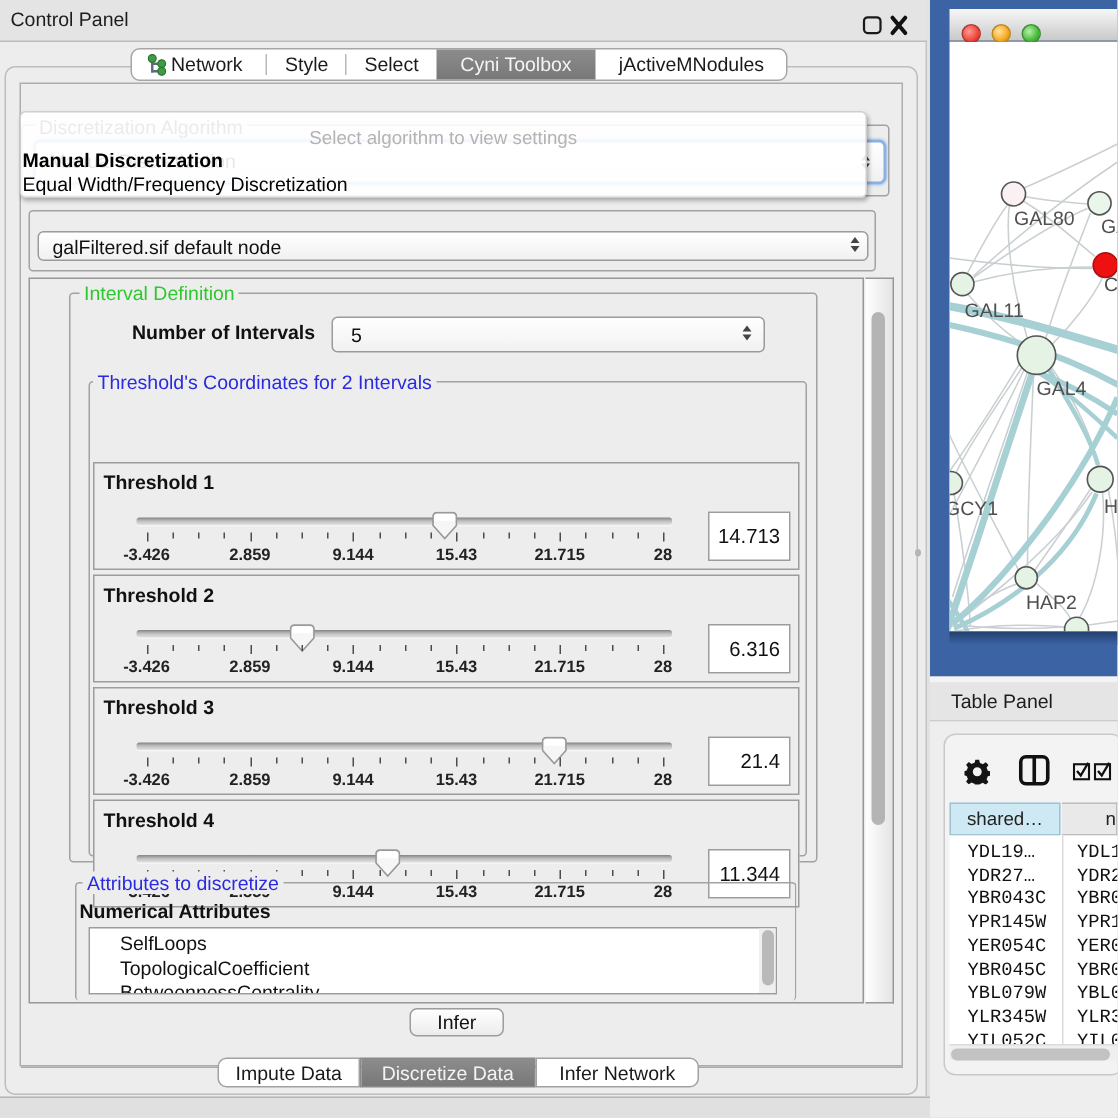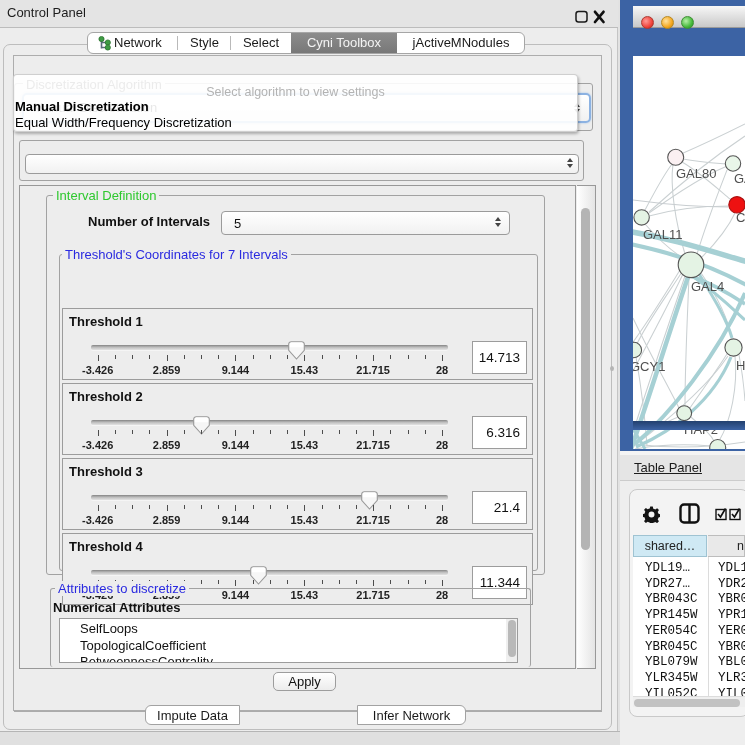--- a/index.html
+++ b/index.html
@@ -35,23 +35,23 @@
 .tick { position:absolute; width:1px; height:4px; background:#4d4d4d; top:0; }
 .tick.maj { height:6px; }
 .tlab { position:absolute; top:9px; font-size:11px; font-weight:bold; color:#222; transform:translateX(-50%); }
 .vbox { position:absolute; left:409px; top:32px; width:55px; height:33px; background:#fff; border:1px solid #9c9c9c; font-size:13.5px; color:#111; text-align:right; line-height:31px; padding-right:6px; }
 
 .btab { position:absolute; top:705px; height:20px; line-height:19px; font-size:13px; text-align:center; background:#fff; border:1px solid #a2a2a2; color:#1a1a1a; }
 
 #netframe { left:620px; top:0; width:125px; height:451px; background:#3c63a4; }
 #nettitle { left:633px; top:6px; width:112px; height:22px; background:linear-gradient(#f7f7f7,#c9c9c9); border-bottom:1px solid #9a9a9a; }
 .light { position:absolute; top:10px; width:13px; height:13px; border-radius:50%; }
-#netcanvas { left:633px; top:28px; width:112px; height:393px; background:#fff; overflow:hidden;margin-top:28px; }
+#netcanvas { left:633px; top:28px; width:112px; height:393px; background:#fff; overflow:hidden; }
 #tpbar { left:620px; top:455px; width:125px; height:26px; background:#e5e5e5; border-bottom:1px solid #cccccc; }
-#tpbar .t { position:absolute; left:14px; line-height:25px; font-size:13px; color:#1c1c1c;text-decoration:underline; }
+#tpbar .t { position:absolute; left:14px; line-height:25px; font-size:13px; color:#1c1c1c; }
 #tbwrap { left:620px; top:481px; width:125px; height:264px; background:#eeeeee; }
 #tbpanel { left:9px; top:8px; width:120px; height:228px; background:#f3f3f3; border:1px solid #c9c9c9; border-radius:8px; }
 #thead1 { left:13px; top:54px; width:74px; height:22px; background:#cfe9f4; border:1px solid #9fc3d2; font-size:12.5px; color:#222; text-align:center; line-height:21px; }
 #thead2 { left:88px; top:54px; width:37px; height:22px; background:#e9e9e9; border:1px solid #bdbdbd; border-left:none; font-size:12.5px; color:#222; line-height:21px; }
 #tbody { left:13px; top:76px; width:112px; height:139px; background:#fff; font-size:12.5px; color:#111; overflow:hidden;font-family:Liberation Mono, monospace; }
 #tbody .r { position:absolute; left:12px; white-space:nowrap; }
 #tbody .c2 { position:absolute; left:85px; white-space:nowrap; }
 #hscroll { left:13px; top:215px; width:112px; height:11px; background:#efefef; border-top:1px solid #dcdcdc; }
 #hscroll .th { position:absolute; left:1px; top:1.5px; width:106px; height:8px; background:#c2c2c2; border-radius:4px; }
 </style>
@@ -101,20 +101,21 @@
 
   <div class="abs" style="left:13px;top:74px;width:565px;height:58px;background:rgba(255,255,255,0.9);border:1px solid rgba(187,187,187,0.7);border-radius:4px;box-shadow:1px 2px 3px rgba(0,0,0,0.28);">
     <div style="position:absolute;left:0;right:0;top:10px;text-align:center;font-size:12.5px;color:#b3b3b3;">Select algorithm to view settings</div>
     <div style="position:absolute;left:1px;top:24px;font-size:13px;font-weight:bold;color:#000;">Manual Discretization</div>
     <div style="position:absolute;left:1px;top:40px;font-size:13px;color:#000;">Equal Width/Frequency Discretization</div>
   </div>
 
   <div class="abs group" style="left:19px;top:140px;width:565px;height:41px;"></div>
   <div class="gtitle abs" style="left:24px;top:133px;color:#701a75;margin-top:24px;">Table Data</div>
   <div class="abs combo" style="left:25px;top:154px;width:554px;height:20px;">
+    <span class="txt" style="line-height:19px;">galFiltered.sif default node</span>
     <span class="arr" style="right:5px;top:3px;">
         <span class="up"></span>
         <span class="dn"></span>
       </span>
   </div>
 
   <div class="abs" style="left:19px;top:185px;width:557px;height:484px;border:1px solid #989898;background:#ededed;"></div>
   <div class="abs" style="left:577px;top:185px;width:19px;height:484px;background:linear-gradient(to right,#ffffff,#e4e4e4);border:1px solid #989898;border-left:none;"></div>
   <div class="abs" style="left:581px;top:208px;width:9px;height:342px;background:#b4b4b4;border-radius:5px;"></div>
 
@@ -123,21 +124,21 @@
   <div class="abs" style="left:88px;top:214px;font-size:13px;font-weight:bold;color:#111;">Number of Intervals</div>
   <div class="abs combo" style="left:221px;top:211px;width:289px;height:24px;">
     <span class="txt" style="left:12px;line-height:23px;">5</span>
     <span class="arr" style="right:8px;top:5px;">
         <span class="up"></span>
         <span class="dn"></span>
       </span>
   </div>
 
   <div class="abs group" style="left:59px;top:254px;width:479px;height:317px;"></div>
-  <div class="gtitle abs" style="left:62px;top:247px;color:#2a2ae0;">Threshold's Coordinates for 7 Intervals</div>
+  <div class="gtitle abs" style="left:62px;top:247px;color:#2a2ae0;">Threshold's Coordinates for 2 Intervals</div>
 
   <div class="abs tpanel" style="top:268px;">
       <div class="lab">Threshold 1</div>
       <div class="track"></div>
       <svg class="thumb" style="left:224.9px" width="17" height="19" viewBox="0 0 17 19">
         <path d="M3.2,0.7 H13.8 A2.5,2.5 0 0 1 16.3,3.2 V9.3 L8.5,18 L0.7,9.3 V3.2 A2.5,2.5 0 0 1 3.2,0.7 Z" fill="#f6f6f6" stroke="#999999" stroke-width="1.1"></path>
         <path d="M3.4,1.6 H13.6 A1.6,1.6 0 0 1 15.2,3.2 V6.2 H1.8 V3.2 A1.6,1.6 0 0 1 3.4,1.6 Z" fill="#ffffff"></path>
       </svg>
       <div class="ticks">
         <span class="tick maj" style="left:34.7px"></span>
@@ -289,24 +290,25 @@
   <div class="gtitle abs" style="left:55px;top:581px;color:#2a2ae0;">Attributes to discretize</div>
   <div class="abs" style="left:53px;top:600px;font-size:13px;font-weight:bold;color:#111;">Numerical Attributes</div>
   <div class="abs" style="left:59px;top:618px;width:459px;height:45px;background:#fff;border:1px solid #9c9c9c;overflow:hidden;font-size:13px;color:#111;padding-left:20px;">
     <div style="position:absolute;left:20px;top:2px;">SelfLoops</div>
     <div style="position:absolute;left:20px;top:18.5px;">TopologicalCoefficient</div>
     <div style="position:absolute;left:20px;top:35px;">BetweennessCentrality</div>
   </div>
   <div class="abs" style="left:506px;top:619px;width:11px;height:43px;background:#efefef;"></div>
   <div class="abs" style="left:507.5px;top:620px;width:8px;height:37px;background:#b9b9b9;border-radius:4px;"></div>
 
-  <div class="abs" style="left:273px;top:672px;width:63px;height:19px;background:linear-gradient(#ffffff,#ececec);border:1px solid #9d9d9d;border-radius:5px;font-size:13px;color:#111;text-align:center;line-height:18px;">Apply</div>
+  <div class="abs" style="left:273px;top:672px;width:63px;height:19px;background:linear-gradient(#ffffff,#ececec);border:1px solid #9d9d9d;border-radius:5px;font-size:13px;color:#111;text-align:center;line-height:18px;">Infer</div>
 
   <div class="abs" style="left:14px;top:711px;width:588px;height:1px;background:#ababab;"></div>
   <div class="btab" style="left:145px;width:95px;border-radius:6px 0 0 6px;">Impute Data</div>
+  <div class="btab" style="left:240px;width:117px;background:linear-gradient(#8c8c8c,#787878);color:#f4f4f4;border-color:#8a8a8a;">Discretize Data</div>
   <div class="btab" style="left:357px;width:109px;border-radius:0 6px 6px 0;">Infer Network</div>
 
   <div class="abs" style="left:0;top:731px;width:620px;height:14px;background:#e0e0e0;border-top:1px solid #b5b5b5;"></div>
 
   <div class="abs" style="left:610px;top:366px;width:4px;height:5px;border-radius:50%;background:#b5b5b5;"></div>
 
   <div id="netframe" class="abs"></div>
   <div id="nettitle" class="abs">
     <span class="light" style="left:8px;background:radial-gradient(circle at 4px 4px,#ff9a96,#f0453c 60%,#b01f18);border:1px solid #ad3a32;"></span>
     <span class="light" style="left:28px;background:radial-gradient(circle at 4px 4px,#ffe3a0,#f5a821 60%,#c07c0e);border:1px solid #b78a22;"></span>

